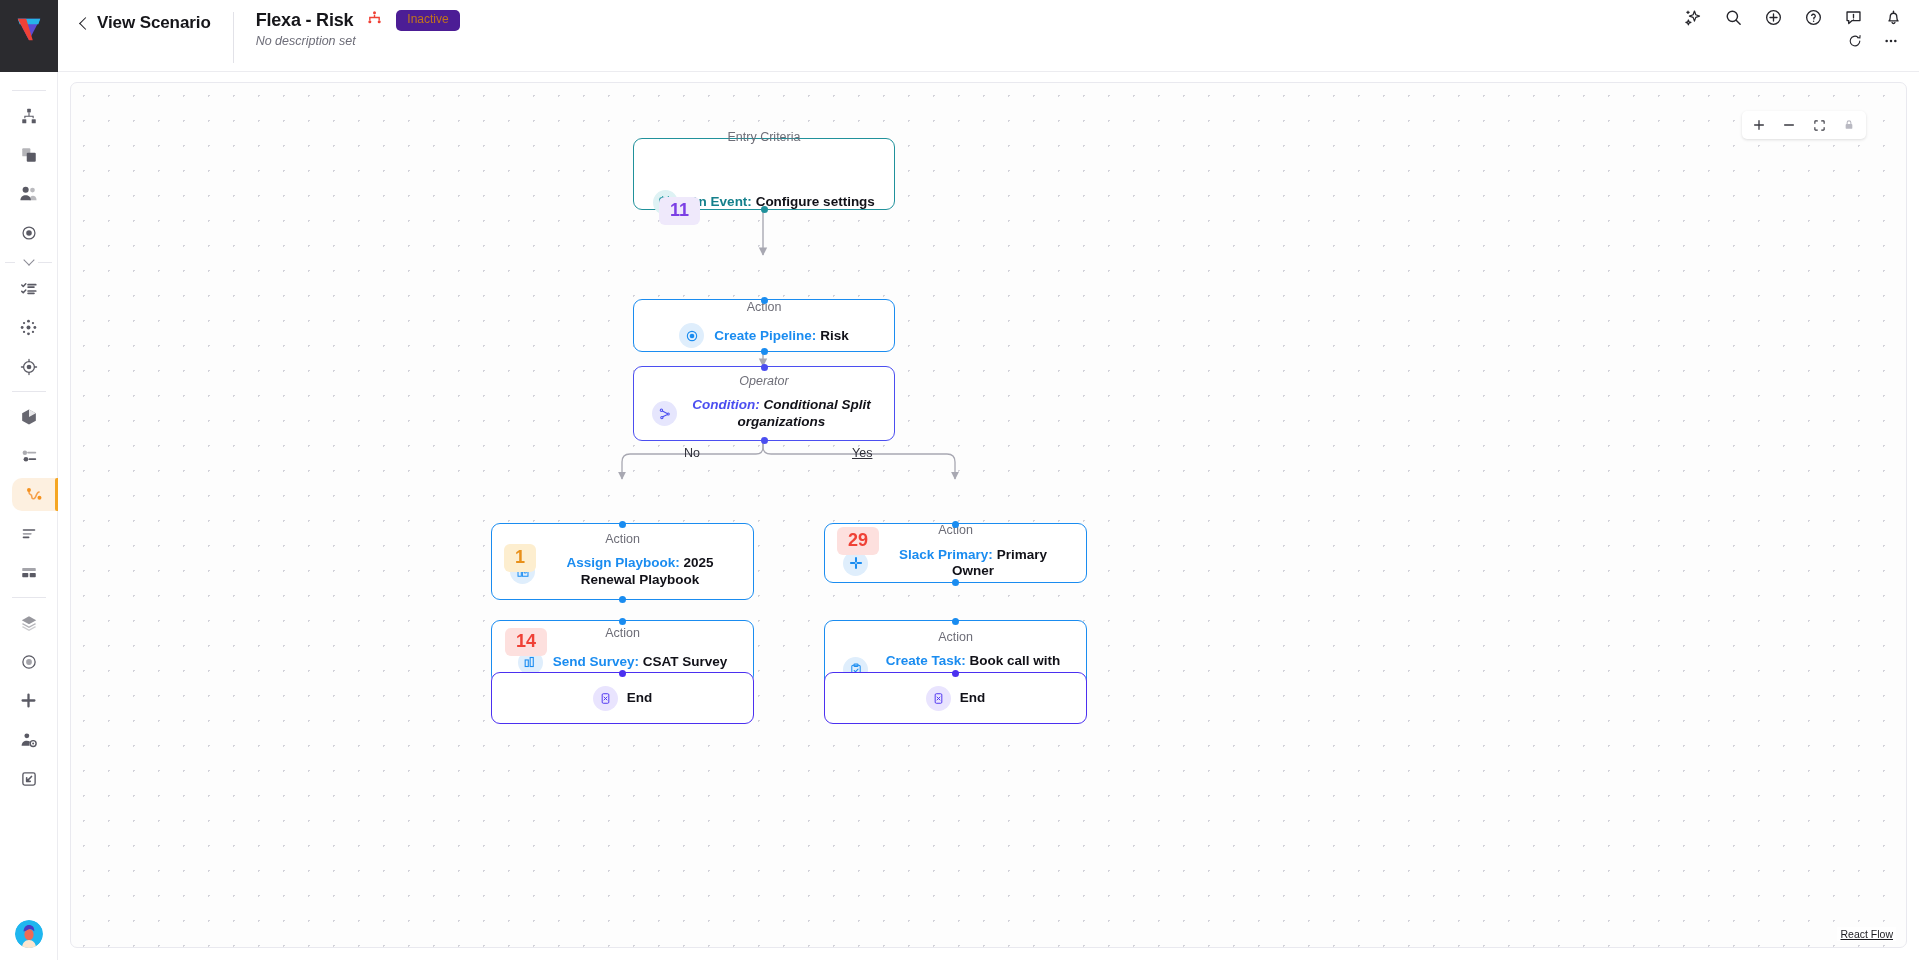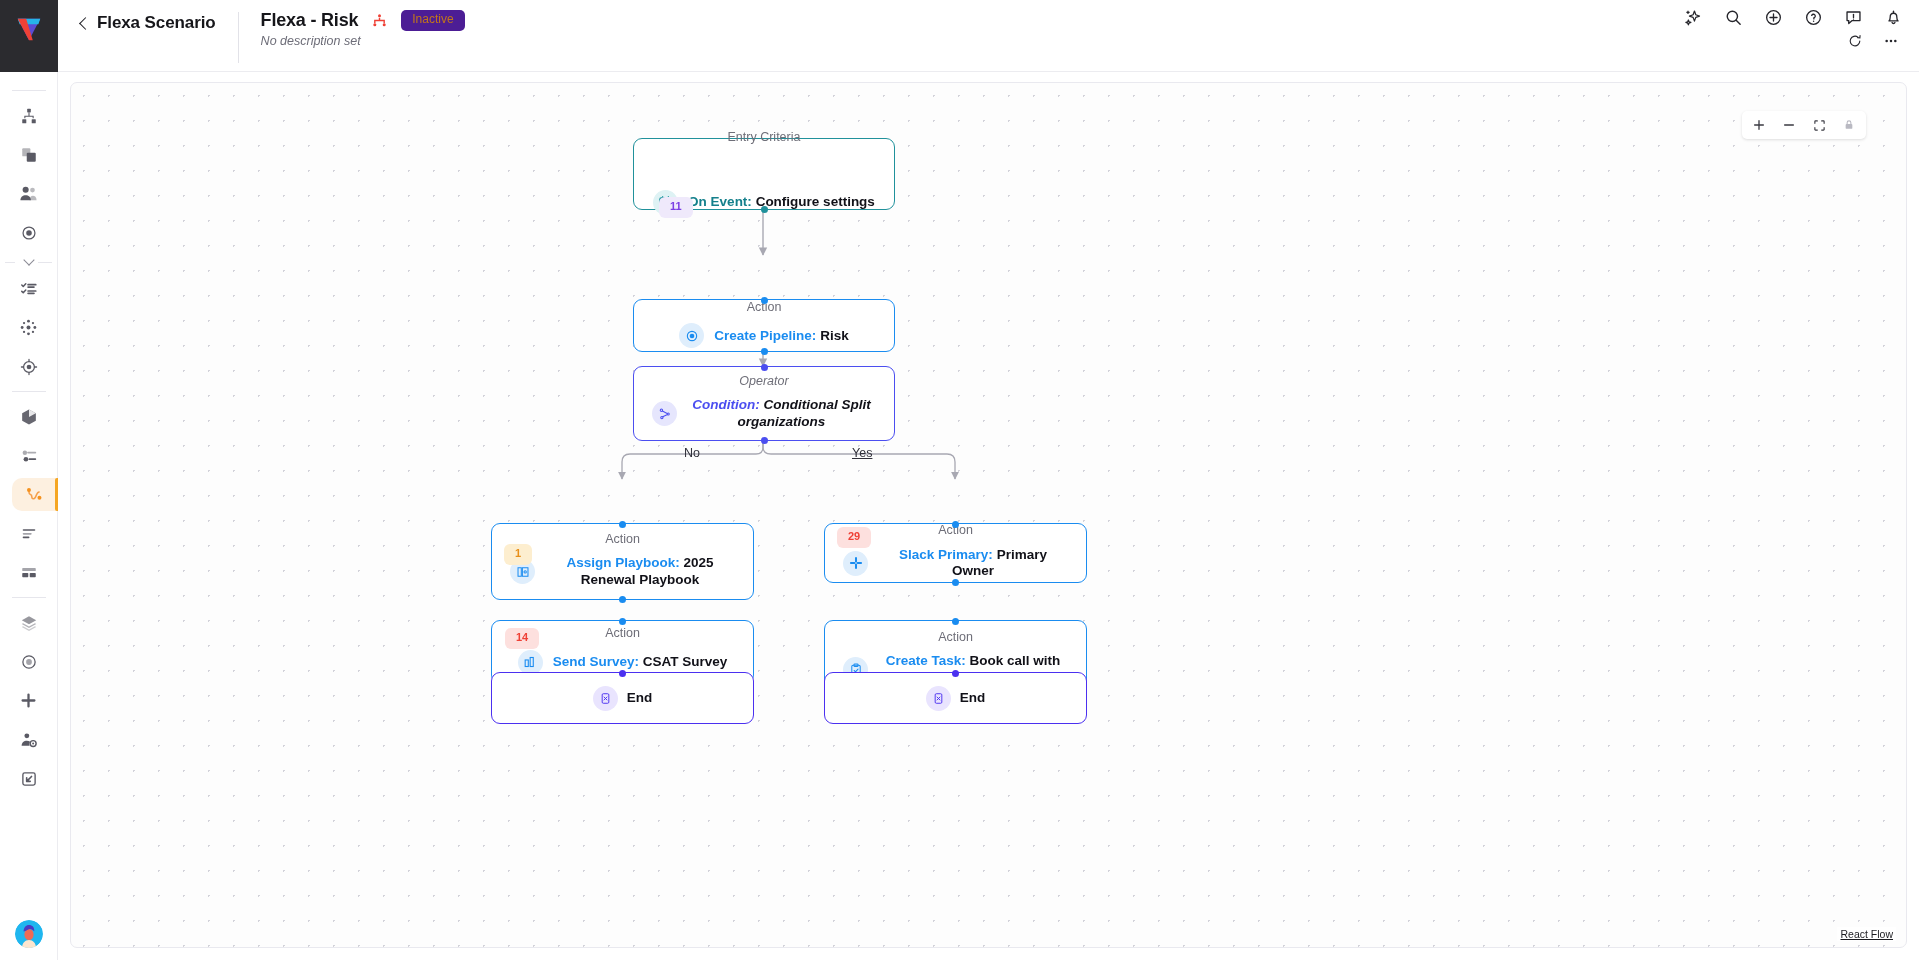--- a/index.html
+++ b/index.html
@@ -43,21 +43,21 @@
     border-left: 1.6px solid #1c1c22;
     border-bottom: 1.6px solid #1c1c22;
     transform: rotate(45deg);
     margin-top: 1px;
   }
   .back-label { font-size: 17px; font-weight: bold; color: #16161a; letter-spacing: -0.1px; }
 
   .vdivider { width: 1px; background: #e2e2e8; align-self: stretch; margin: 2px 0 8px 0; }
 
   .title-block { padding: 0 0 0 22px; display: flex; flex-direction: column; gap: 3px; }
-  .title-row { display: flex; align-items: center; gap: 14px; }
+  .title-row { display: flex; gap: 14px; }
   .scen-title { font-size: 18px; font-weight: bold; color: #16161a; letter-spacing: -0.2px; }
   .scen-subtitle { font-size: 12.5px; font-style: italic; color: #6d6d78; }
   .status-pill {
     background: #4c1d95; color: #c2751a;
     font-size: 12px; padding: 3px 11px 4px; border-radius: 5px;
     line-height: 1.1;
   }
   .shareicon { width: 15px; height: 15px; display: block; }
 
   .topbar-right {
@@ -202,21 +202,21 @@
   }
   .handle.t { top: -3.5px; }
   .handle.b { bottom: -3.5px; }
   .h-teal { background: #20919b; }
   .h-blue { background: #1a8cf0; }
   .h-indigo { background: #4b4ef0; }
   .h-violet { background: #4b30f0; }
 
   .badge {
     position: absolute;
-    font-size: 11px; font-weight: bold;
+    font-size: 18px; font-weight: bold;
     padding: 4px 11px 5px; border-radius: 6px;
     line-height: 1.05; z-index: 9;
   }
   .badge.purple { background: #efe9fb; color: #7b3fe4; }
   .badge.orange { background: #fdeecf; color: #e8901a; }
   .badge.red    { background: #fde0de; color: #ef4136; }
 
   .edge-label {
     position: absolute; font-size: 12.5px; color: #30303a;
     background: transparent; z-index: 6; line-height: 1;
@@ -234,21 +234,21 @@
           <path d="M4 5 L28 5 L16 28 Z" fill="#5b4bd4"></path>
           <path d="M4 5 L28 5 L26 11 L6 11 Z" fill="#26b3e8"></path>
           <path d="M4 5 L13 5 L20 28 L16 28 Z" fill="#ef4136"></path>
         </svg>
       </span>
     </div>
 
     <div class="topbar-main">
       <div class="back-block">
         <span class="chev-left"></span>
-        <span class="back-label">Flexa Scenario</span>
+        <span class="back-label">View Scenario</span>
       </div>
 
       <div class="vdivider"></div>
 
       <div class="title-block">
         <div class="title-row">
           <span class="scen-title">Flexa - Risk</span>
           <span>
             <svg class="shareicon" viewBox="0 0 16 16" fill="none" stroke="#ef4136" stroke-width="1.5">
               <circle cx="8" cy="3" r="1.6" fill="#ef4136" stroke="none"></circle>

